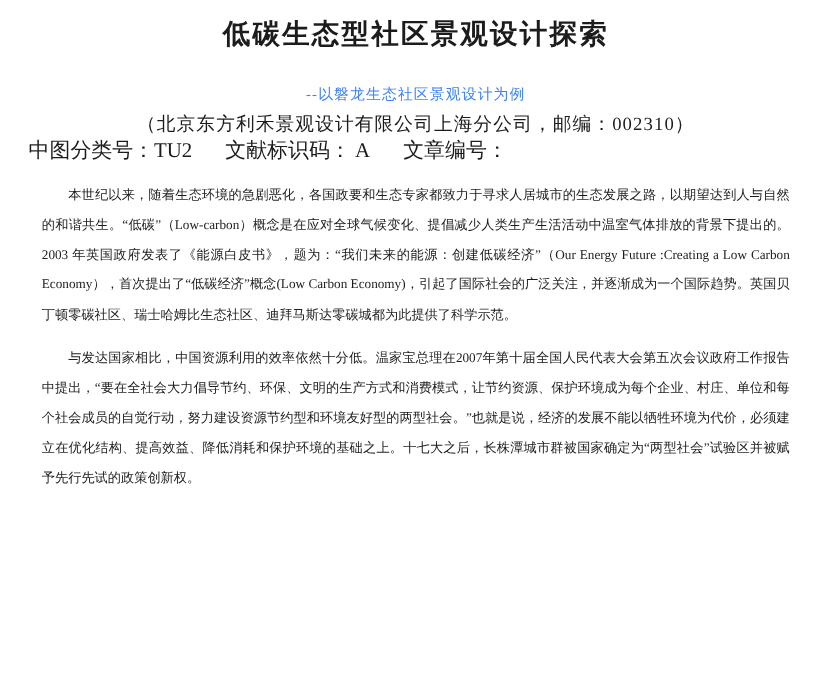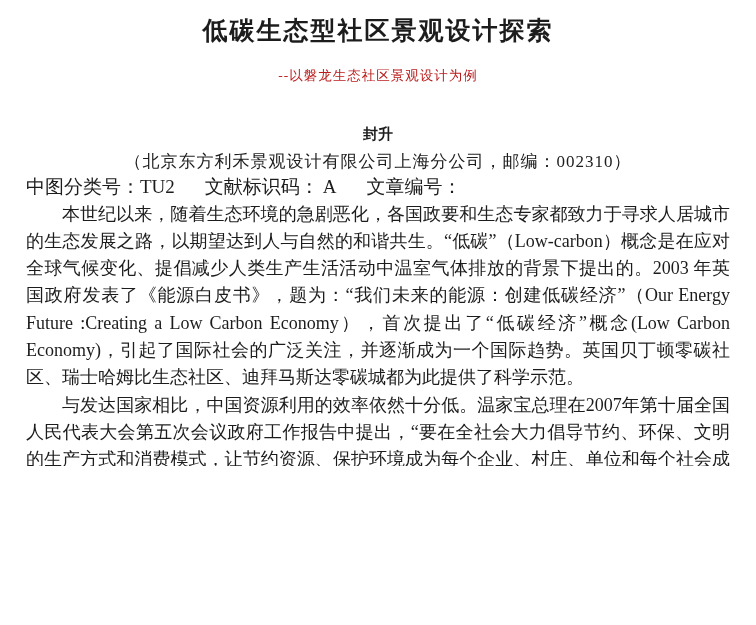--- a/index.html
+++ b/index.html
@@ -20,23 +20,23 @@
   .title {
     text-align: center;
     font-size: 25px;
     font-weight: bold;
     letter-spacing: 2px;
     margin: 6px 0 0 0;
   }
   .subtitle {
     text-align: center;
     font-size: 13.5px;
-    color: #b91c1c;
+    color: #3b82f6;
     letter-spacing: 1px;
-    margin-top: 20px;
+    margin-top: 30px;
   }
   .author {
     text-align: center;
     font-size: 15px;
     font-weight: bold;
     font-family: "Liberation Sans", "DejaVu Sans", sans-serif;
     margin-top: 40px;
   }
   .affiliation {
     text-align: center;
@@ -57,37 +57,36 @@
     font-size: 16.5px;
   }
   .meta-line {
     font-size: 19px;
     line-height: 27.5px;
     margin: 0;
   }
   .meta-gap { display: inline-block; width: 30px; }
   .meta-val { margin-left: 4px; }
   .body-para {
-    font-size: 18px;
+    font-size: 12px;
     line-height: 27.3px;
     text-align: justify;
     text-indent: 2em;
-    margin: 0;
+    margin: 12px;
   }
 </style>
 </head>
 <body>
 
 <div class="page">
 
   <h1 class="title">低碳生态型社区景观设计探索</h1>
 
   <div class="subtitle">--以磐龙生态社区景观设计为例</div>
 
-  <div class="author">封升</div>
 
   <div class="affiliation">（北京东方利禾景观设计有限公司上海分公司，邮编：002310）</div>
 
 
 
   <p class="meta-line"><span>中图分类号：</span><span>TU2</span><span class="meta-gap"></span><span>文献标识码：</span><span class="meta-val">A</span><span class="meta-gap"></span><span>文章编号：</span></p>
 
   <p class="body-para">本世纪以来，随着生态环境的急剧恶化，各国政要和生态专家都致力于寻求人居城市的生态发展之路，以期望达到人与自然的和谐共生。“低碳”（Low-carbon）概念是在应对全球气候变化、提倡减少人类生产生活活动中温室气体排放的背景下提出的。2003 年英国政府发表了《能源白皮书》，题为：“我们未来的能源：创建低碳经济”（Our Energy Future :Creating a Low Carbon Economy），首次提出了“低碳经济”概念(Low Carbon Economy)，引起了国际社会的广泛关注，并逐渐成为一个国际趋势。英国贝丁顿零碳社区、瑞士哈姆比生态社区、迪拜马斯达零碳城都为此提供了科学示范。</p>
 
   <p class="body-para">与发达国家相比，中国资源利用的效率依然十分低。温家宝总理在2007年第十届全国人民代表大会第五次会议政府工作报告中提出，“要在全社会大力倡导节约、环保、文明的生产方式和消费模式，让节约资源、保护环境成为每个企业、村庄、单位和每个社会成员的自觉行动，努力建设资源节约型和环境友好型的两型社会。”也就是说，经济的发展不能以牺牲环境为代价，必须建立在优化结构、提高效益、降低消耗和保护环境的基础之上。十七大之后，长株潭城市群被国家确定为“两型社会”试验区并被赋予先行先试的政策创新权。</p>

